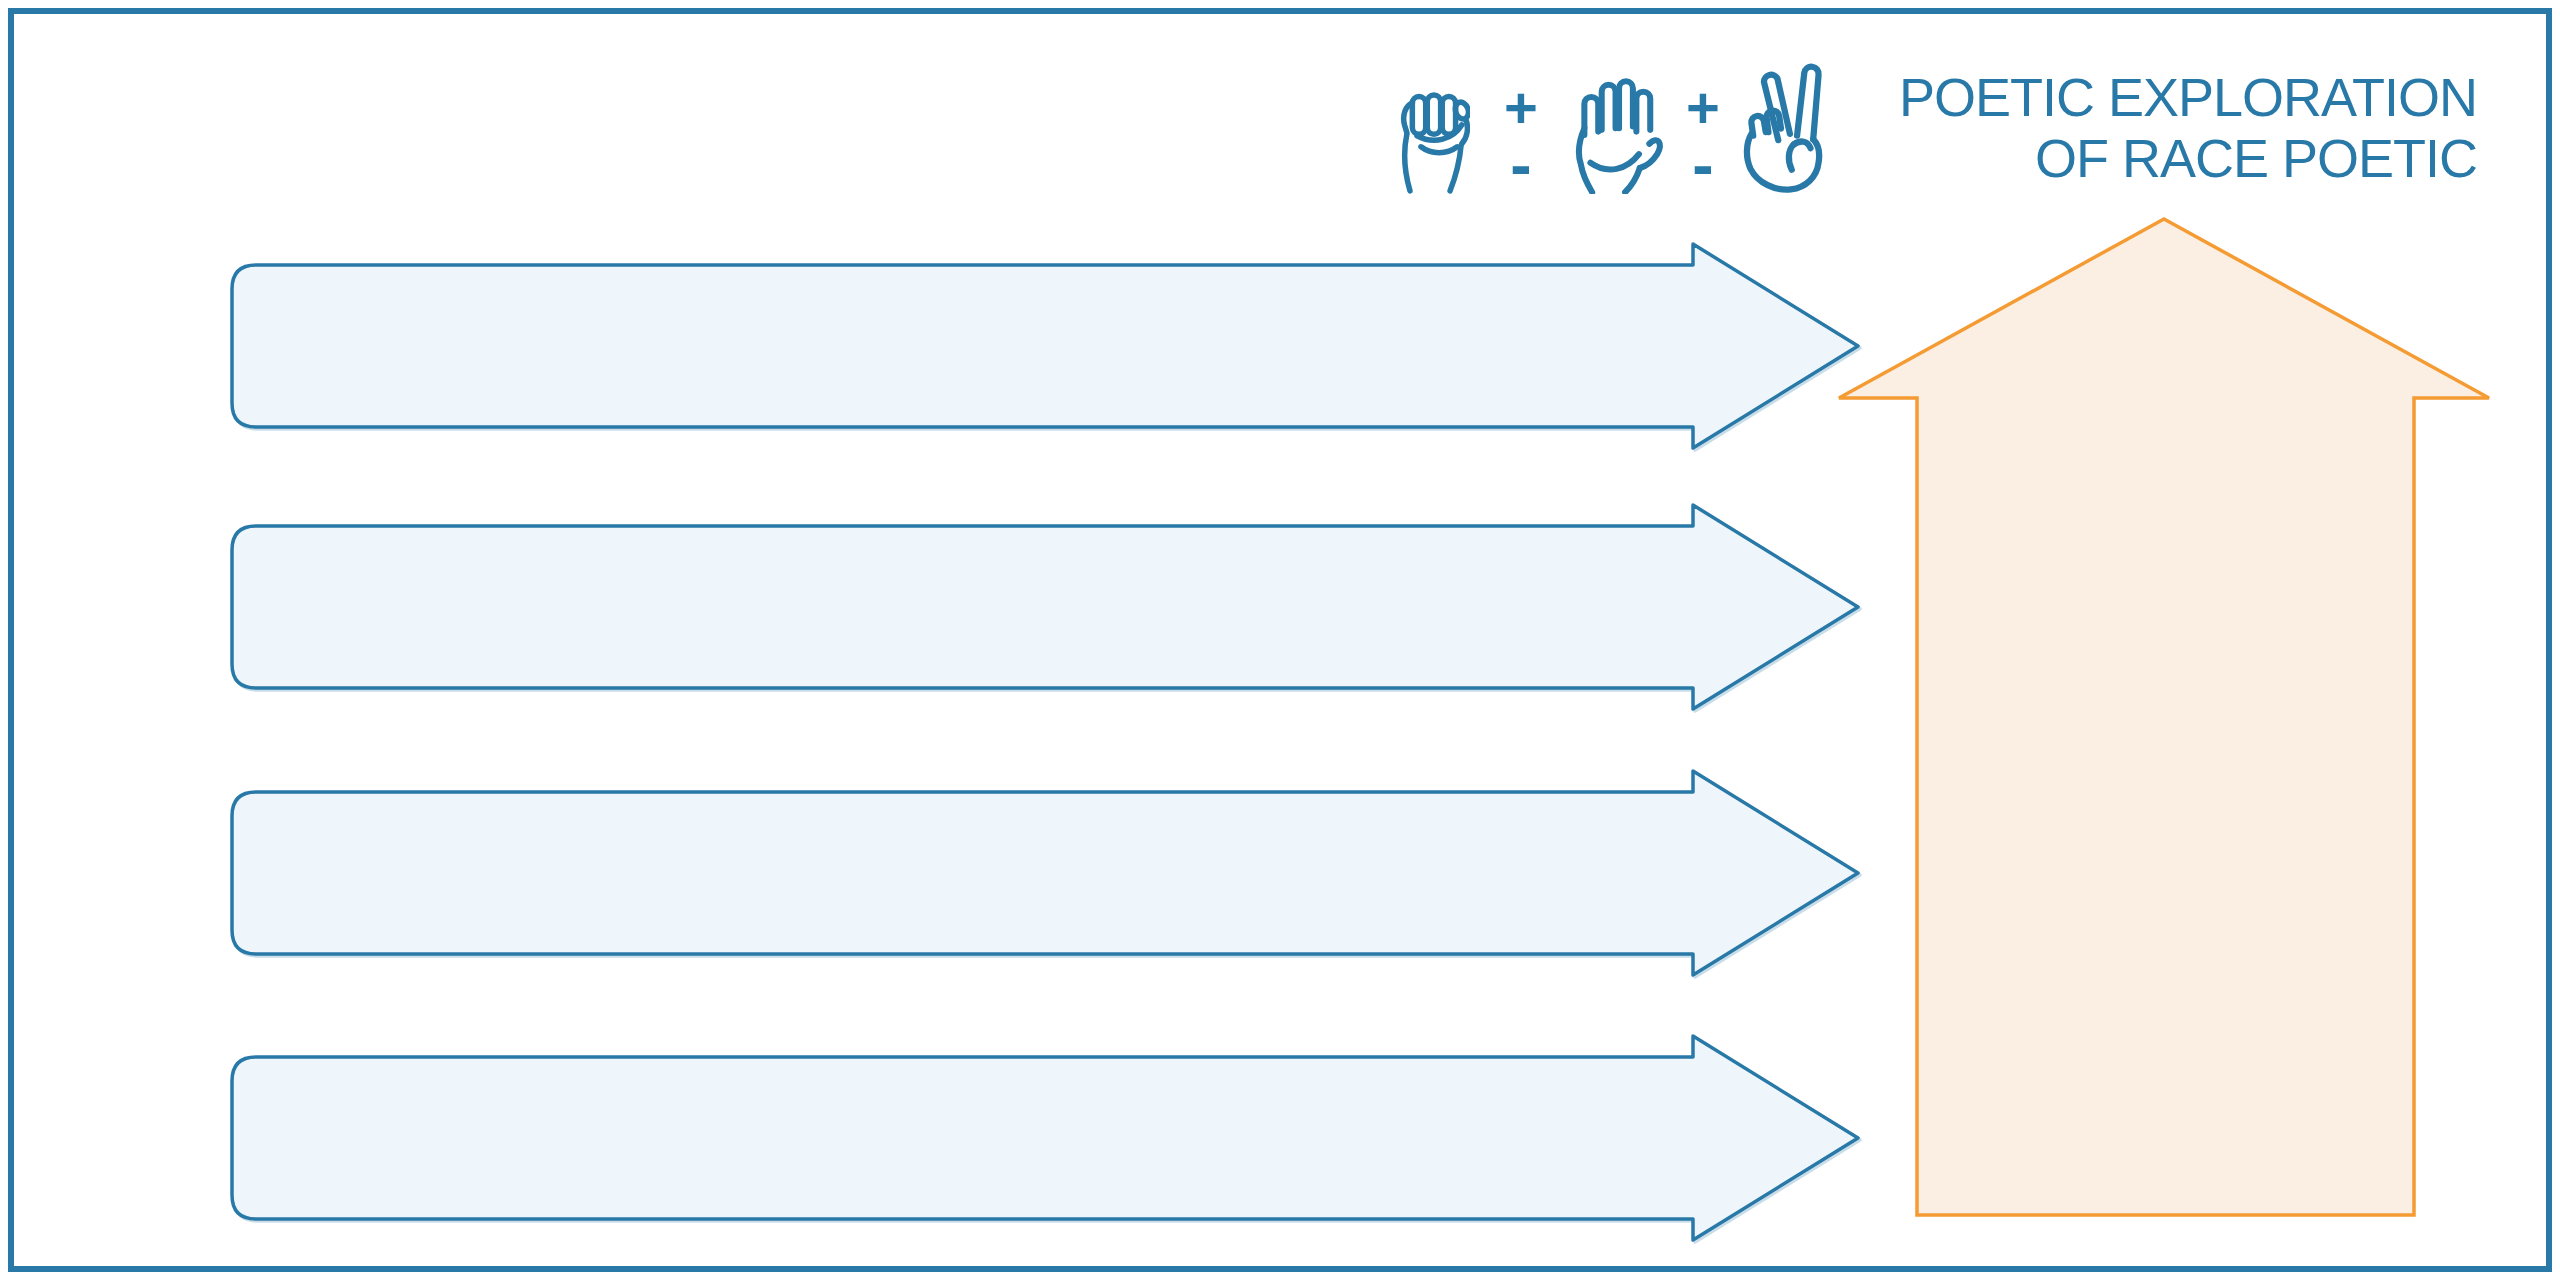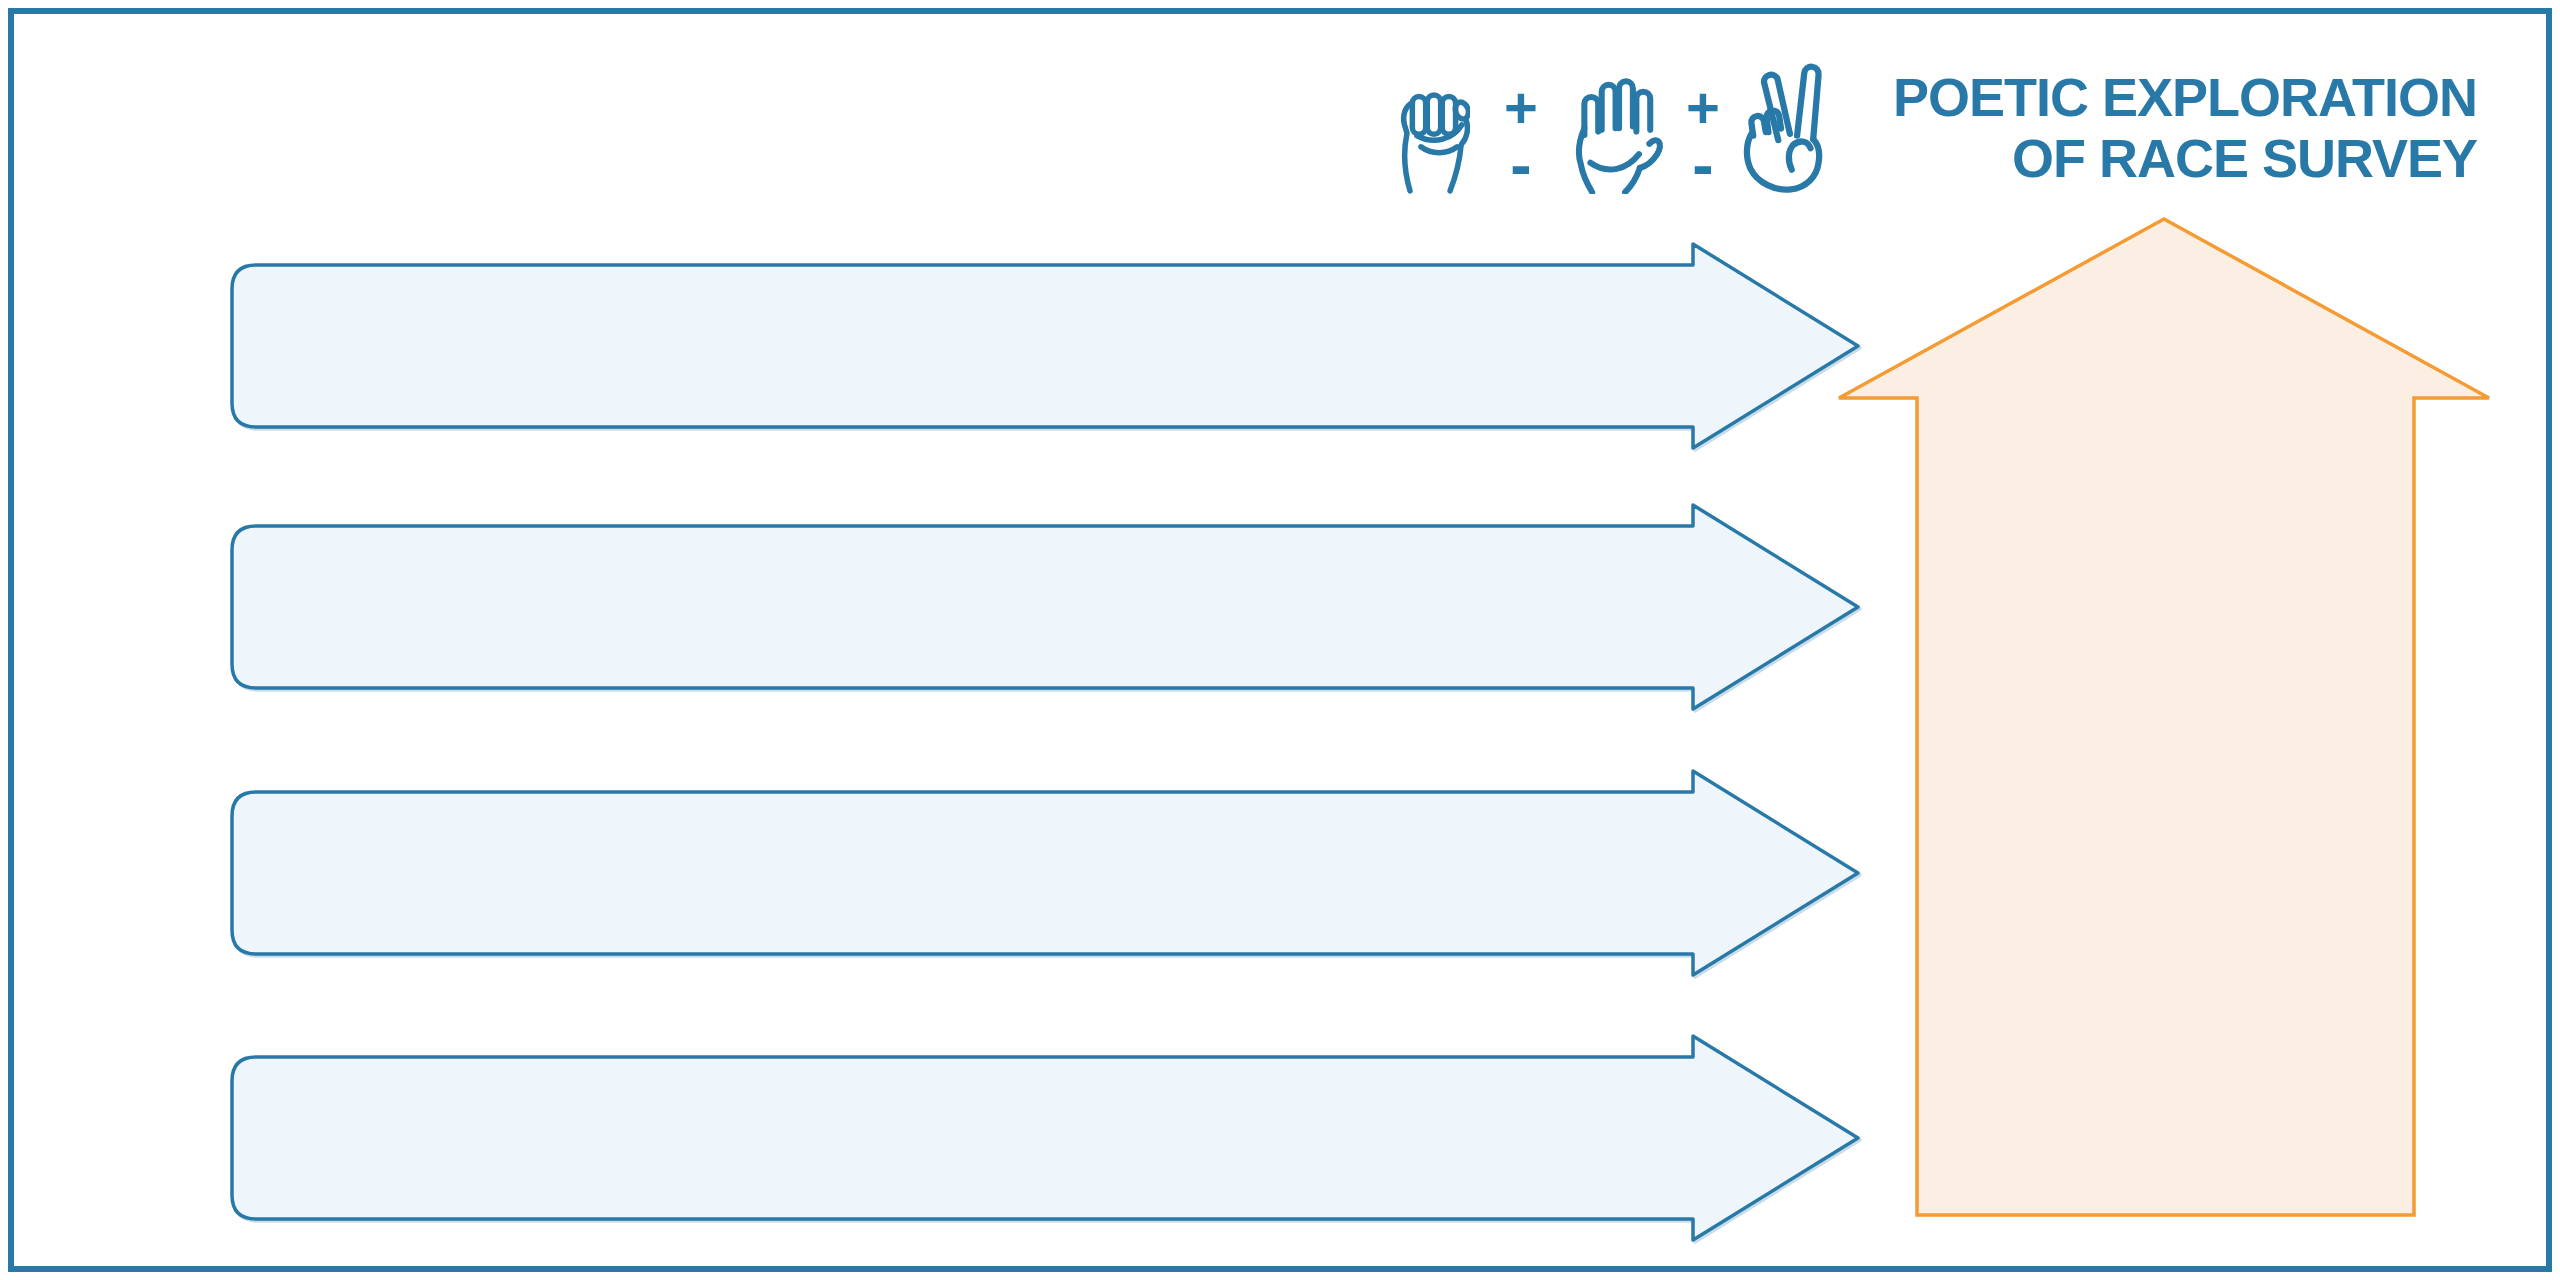--- a/index.html
+++ b/index.html
@@ -22,21 +22,21 @@
   .fist-box{left:1394px;top:76px;width:76px;height:118px;}
   .palm-box{left:1566px;top:64px;width:100px;height:130px;}
   .peace-box{left:1738px;top:52px;width:94px;height:145px;}
   .ops{position:absolute;width:50px;display:flex;flex-direction:column;align-items:center;
        color:var(--accent-blue);font-weight:bold;}
   .ops-1{left:1496px;top:82px;}
   .ops-2{left:1678px;top:82px;}
   .op-plus{font-size:58px;line-height:52px;}
   .op-minus{font-size:64px;line-height:46px;margin-top:8px;}
   .title{position:absolute;top:67px;right:83px;text-align:right;color:var(--accent-blue);
-         font-weight:bold;font-size:54px;line-height:61px;letter-spacing:-1px;white-space:nowrap;}
+         font-weight:normal;font-size:54px;line-height:61px;letter-spacing:-1px;white-space:nowrap;}
 
   
   .h-arrow{position:absolute;left:114px;width:1748px;height:212px;}
   .h-arrow svg{width:100%;height:100%;display:block;filter:drop-shadow(2px 2px 0 rgba(40,121,168,0.25));}
   .h-arrow .shape{fill:var(--arrow-blue-fill);stroke:var(--accent-blue);stroke-width:3.5;stroke-linejoin:round;}
   .h-arrow .arrow-label{position:absolute;left:40px;top:50%;transform:translateY(-50%);
          width:1500px;font-size:40px;color:var(--accent-blue);}
   .h-arrow-1{top:240px;}
   .h-arrow-2{top:501px;}
   .h-arrow-3{top:767px;}
@@ -107,21 +107,21 @@
         <path d="M34,86 L32,70 A7,7 0 0 1 46,68 L48,82"></path>
         <path d="M15,88 C9,98 8,114 14,127 C22,143 42,152 59,150 C76,148 88,136 90,120 C92,108 89,99 84,94"></path>
         <path d="M62,100 C70,94 78,96 81,104"></path>
         <path d="M62,100 C56,106 55,118 60,128"></path>
       </g>
     </svg>
   </div>
 
   <div class="title">
     <div>POETIC EXPLORATION</div>
-    <div>OF RACE SURVEY</div>
+    <div>OF RACE POETIC</div>
   </div>
 
   <div class="h-arrow h-arrow-1">
     <svg viewBox="0 0 1748 212" preserveAspectRatio="none">
       <path class="shape" d="M1579,25 L1579,4 L1744,106 L1579,208 L1579,187 L142,187 Q118,187 118,163 L118,49 Q118,25 142,25 Z"></path>
     </svg>
     <div class="arrow-label"></div>
   </div>
 
   <div class="h-arrow h-arrow-2">

